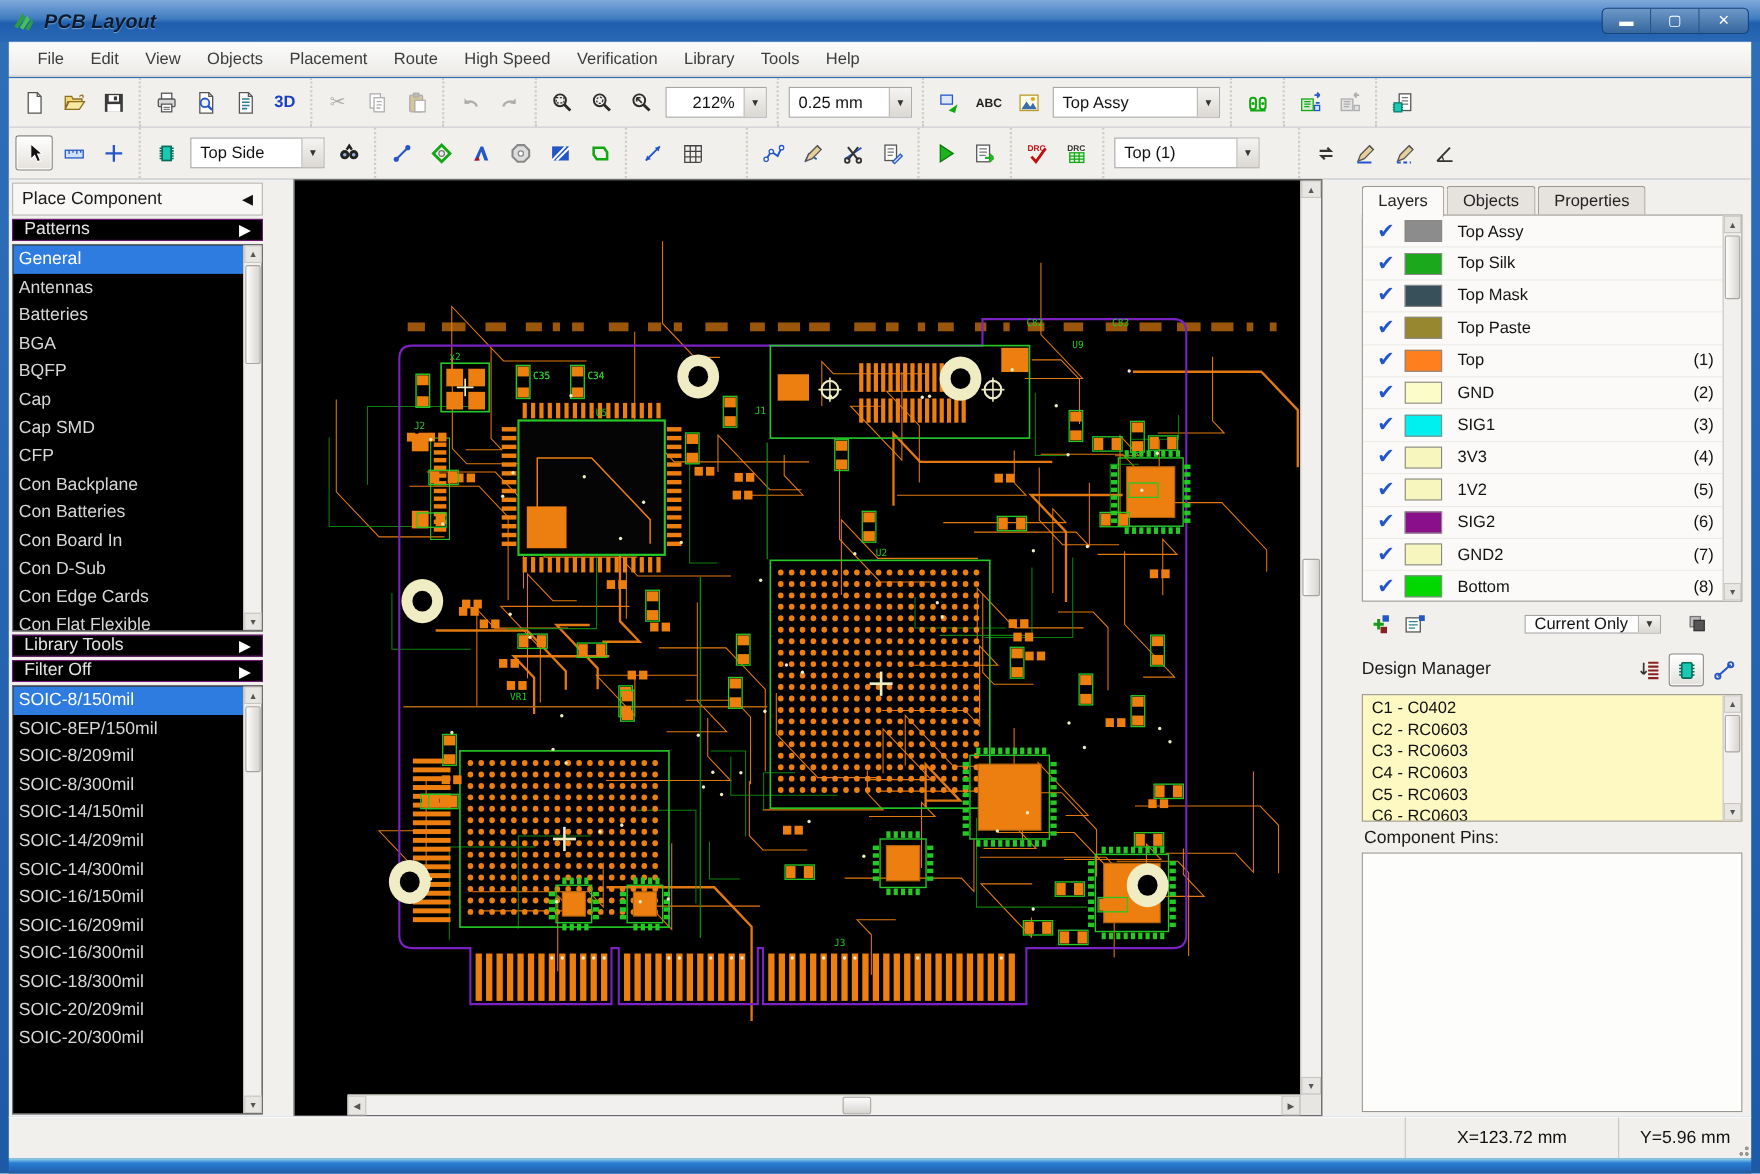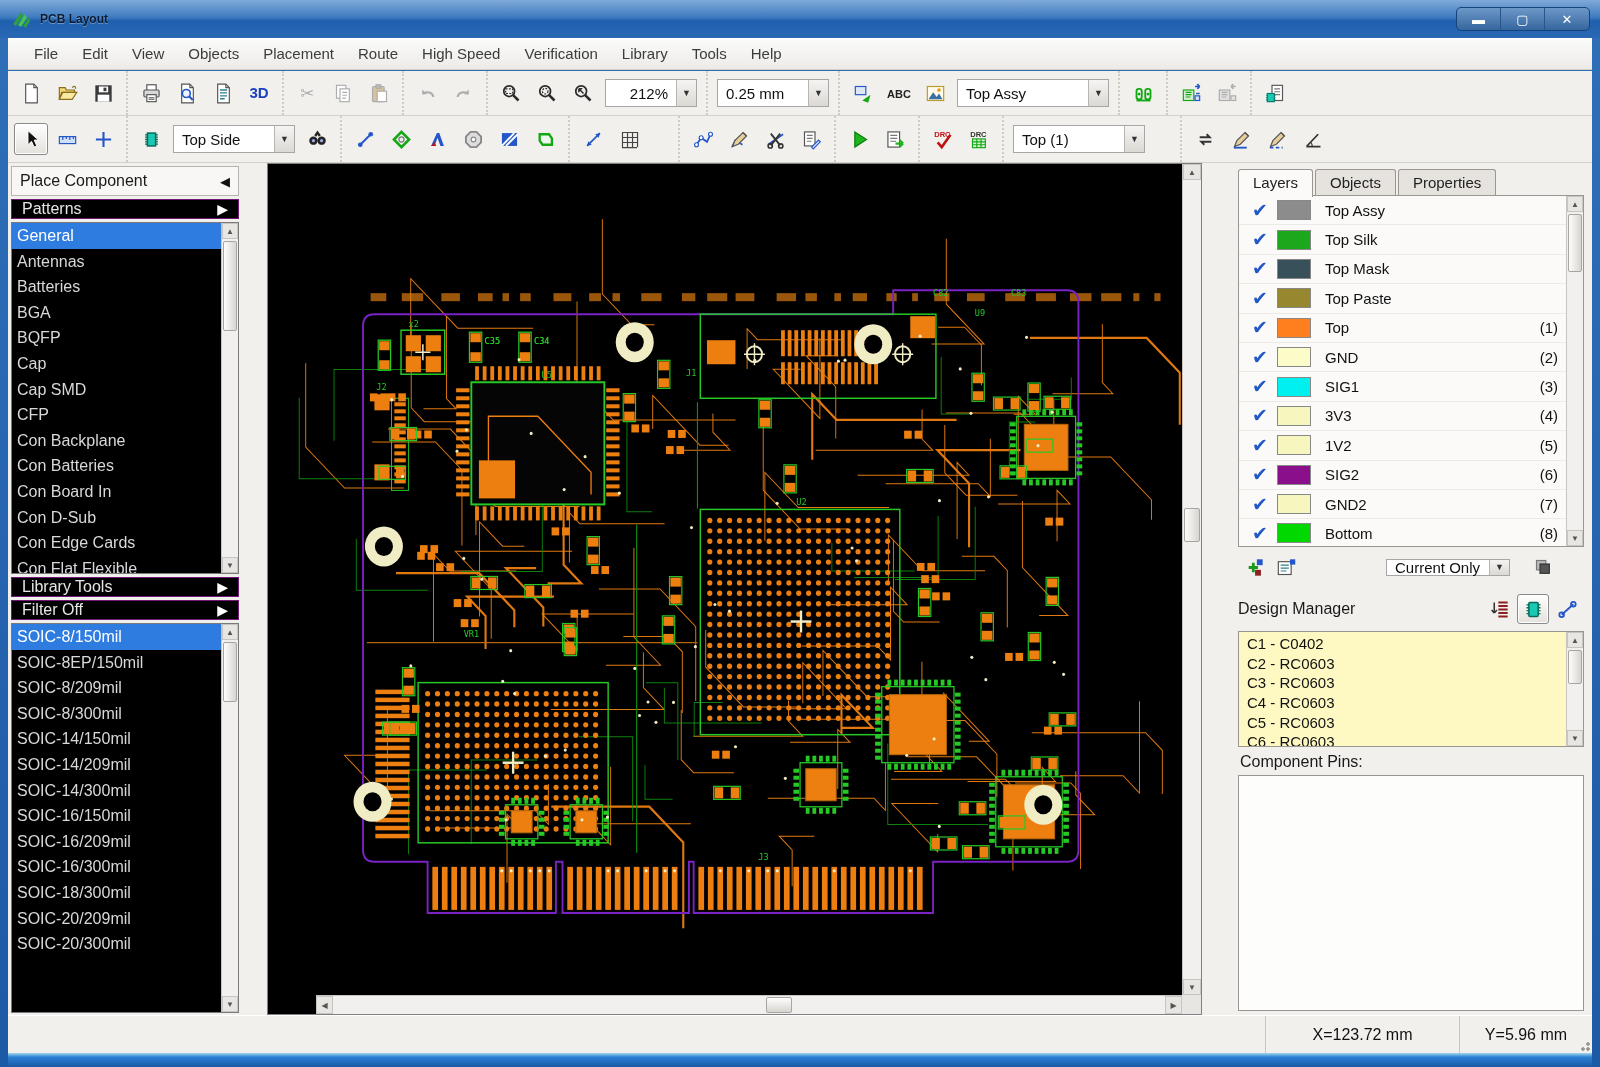--- a/index.html
+++ b/index.html
@@ -6,21 +6,21 @@
   html,body { width:1600px; height:1067px; overflow:hidden;
     font-family:"Liberation Sans","DejaVu Sans",sans-serif; }
   #win { position:relative; width:1600px; height:1067px;
     background:linear-gradient(#2f6fb8,#1d5aa6); }
   
   #titlebar { position:absolute; left:0; top:0; width:100%; height:38px;
     background:linear-gradient(#7fa9d9 0%,#3f7cc0 45%,#1f5fae 55%,#2a68b4 100%);
     display:flex; align-items:center; padding:0 10px; }
   #app-icon { width:22px; height:22px; margin-right:8px; position:relative; }
   #app-icon svg { display:block; }
-  #title-text { color:#0b1c30; font-size:12px; font-weight:bold; text-shadow:0 1px 1px rgba(255,255,255,.4); }
+  #title-text { color:#0b1c30; font-size:18px; font-weight:bold; text-shadow:0 1px 1px rgba(255,255,255,.4);font-style:italic; }
   #winbtns { margin-left:auto; display:flex; height:24px; border:1px solid #16437c;
     border-radius:5px; overflow:hidden; background:linear-gradient(#6d98c8,#35669e); }
   .winbtn { width:44px; display:flex; align-items:center; justify-content:center;
     color:#fff; font-size:13px; border-right:1px solid #2a5687; cursor:default; }
   .winbtn:last-child { border-right:none; }
   
   #menubar { position:absolute; left:8px; right:8px; top:38px; height:32px;
     background:linear-gradient(#fbfbfa,#ecebe8); border-top:1px solid #fff;
     border-bottom:1px solid #d4d0ca; display:flex; align-items:center; padding-left:14px; }
   .menu-item { padding:0 12px; font-size:15px; color:#3c3c3c; line-height:30px; }
@@ -105,21 +105,21 @@
   .dm-row { height:19.7px; line-height:19.7px; font-size:15px; color:#111; padding-left:8px; white-space:nowrap; }
   #pins-label { font-size:16px; color:#1a1a1a; padding:6px 0 4px 2px; }
   #pins-box { flex:1; border:1px solid #9a9792; background:#fdfdfc; }
   
   #statusbar { position:absolute; left:8px; right:8px; bottom:14px; height:38px;
     background:#f2f0ed; border-top:1px solid #fff; display:flex; align-items:stretch;
     font-size:16px; color:#111; }
   #statusbar .seg { display:flex; align-items:center; justify-content:center; }
   #seg-empty { flex:1; }
   #seg-x { width:194px; border-left:1px solid #c8c5c0; }
-  #seg-y { width:133px; border-left:1px solid #c8c5c0; position:relative; }
+  #seg-y { width:121px; border-left:1px solid #c8c5c0; position:relative; }
   #grip { position:absolute; right:2px; bottom:2px; width:13px; height:13px;
     background:
       radial-gradient(circle at 11px 11px,#9a9792 1.5px,transparent 2px),
       radial-gradient(circle at 11px 6px,#9a9792 1.5px,transparent 2px),
       radial-gradient(circle at 6px 11px,#9a9792 1.5px,transparent 2px); }
   #bottom-border { position:absolute; left:8px; right:8px; bottom:0; height:14px;
     background:linear-gradient(#9fd8ea,#2a7fd4 30%,#1d5aa6); }
 </style>
 </head>
 <body>

